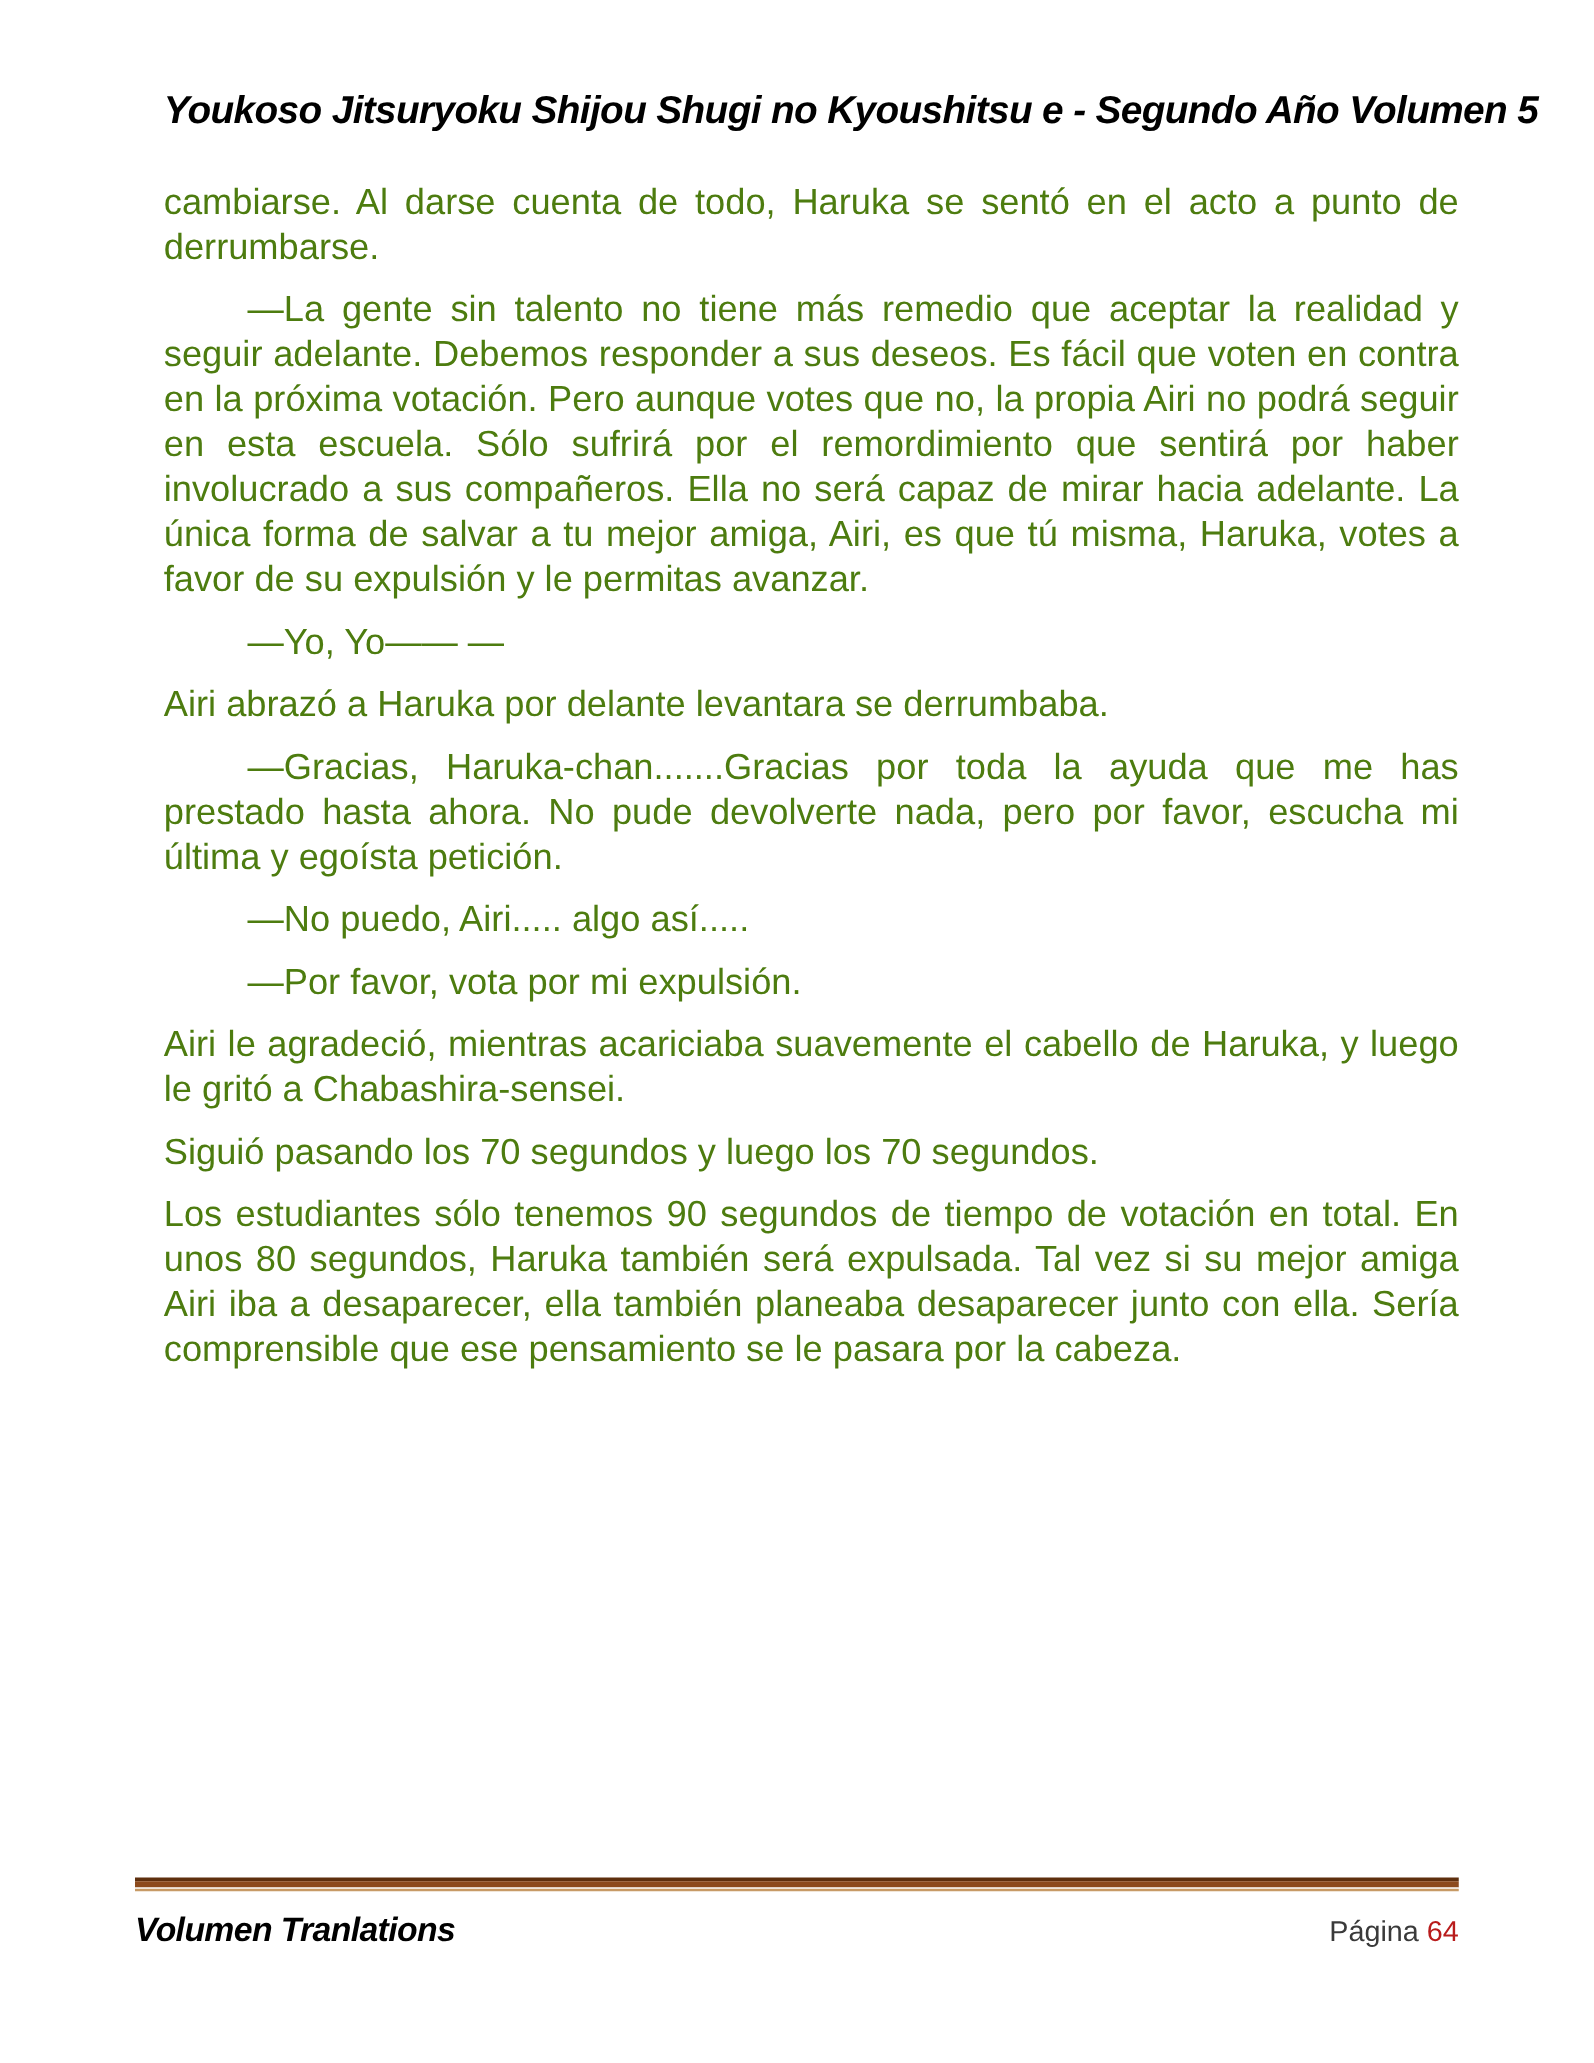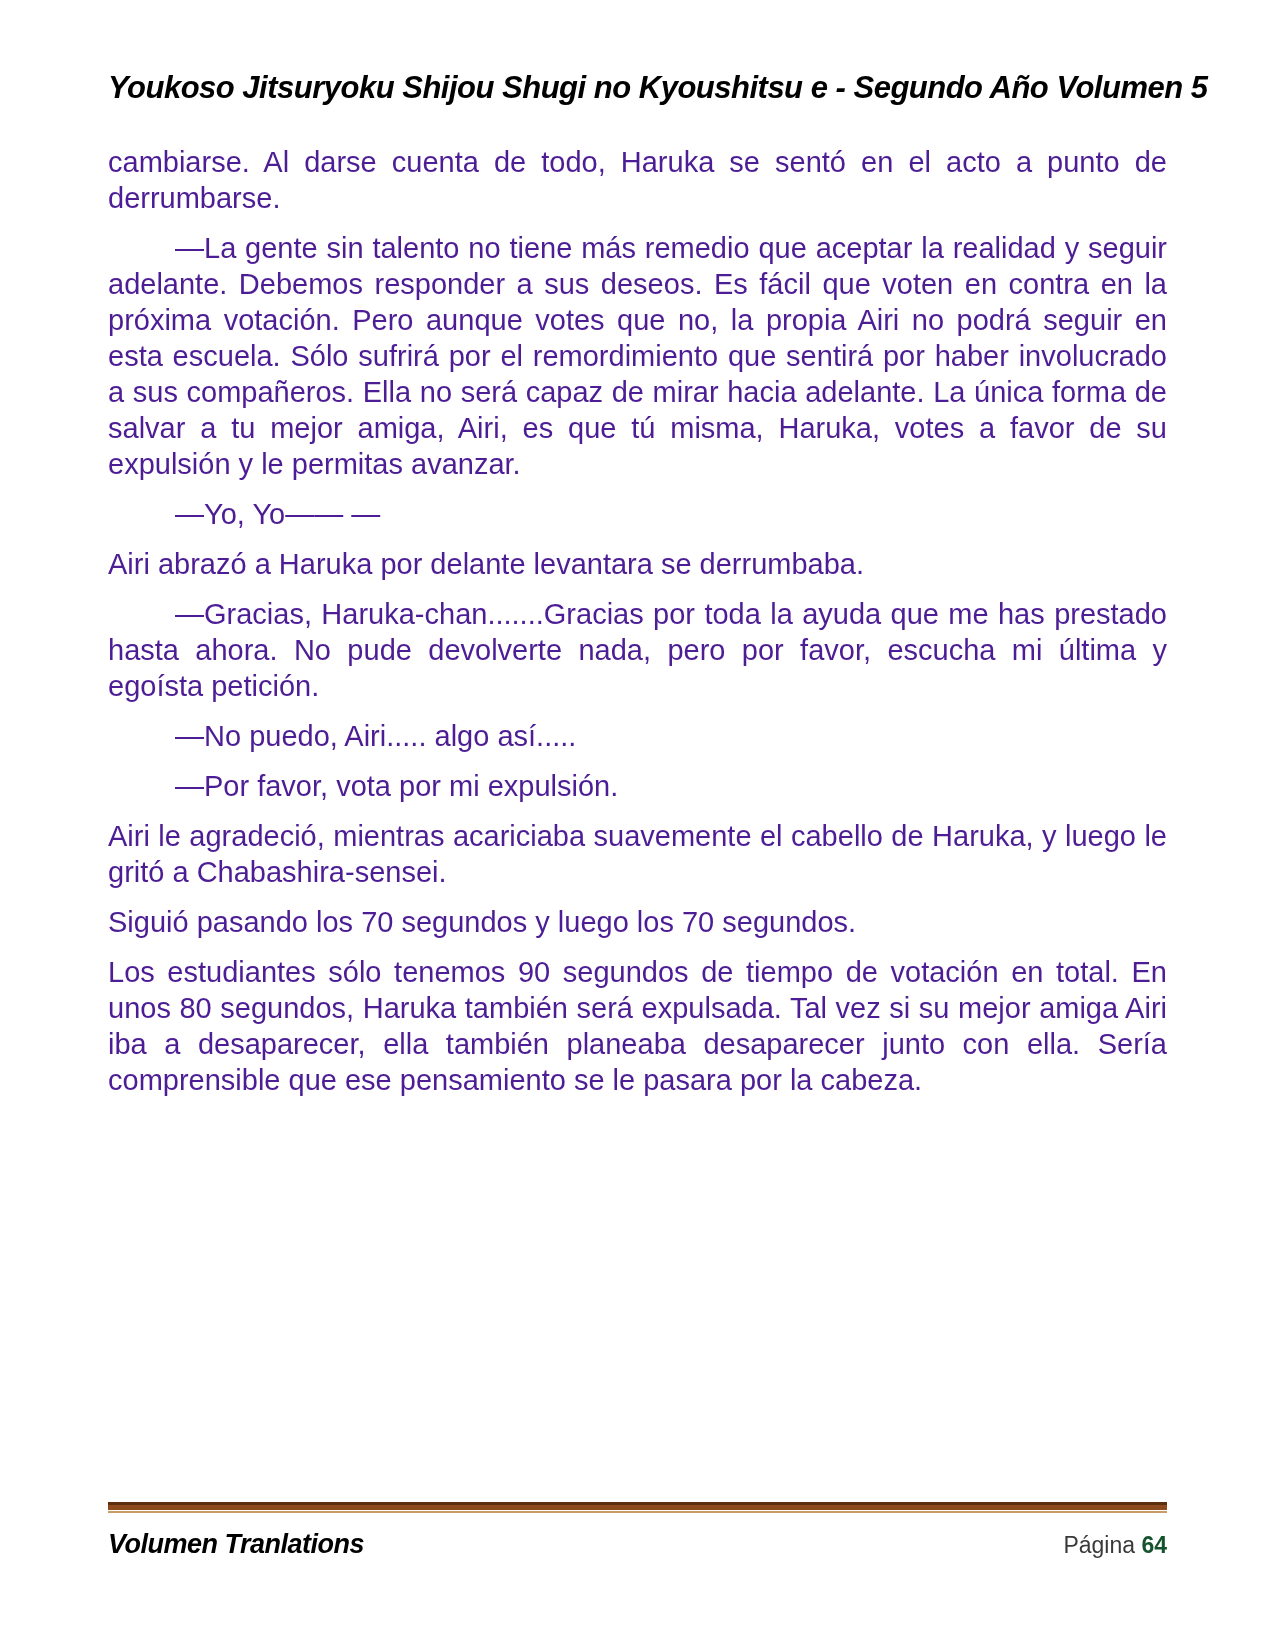--- a/index.html
+++ b/index.html
@@ -10,20 +10,21 @@
   }
   .page {
     position: relative;
     width: 1275px;
     height: 1650px;
     background: #ffffff;
     font-family: "Liberation Sans", "DejaVu Sans", sans-serif;
     color: #000000;
     overflow: hidden;
     box-sizing: border-box;
+    padding-left: 23px;
   }
   .header {
     padding: 70px 108px 0 108px;
   }
   .header-title {
     font-family: "Liberation Sans", "DejaVu Sans", sans-serif;
     font-weight: bold;
     font-style: italic;
     font-size: 31px;
     letter-spacing: -0.5px;
@@ -31,21 +32,21 @@
     white-space: nowrap;
   }
   .body-text {
     padding: 38px 108px 0 108px;
   }
   .body-text p {
     margin: 0 0 14px 0;
     font-size: 29px;
     line-height: 36px;
     text-align: justify;
-    color: #4c1d95;
+    color: #4d7c0f;
   }
   .body-text p.indent {
     text-indent: 67px;
   }
   .footer {
     position: absolute;
     left: 108px;
     right: 108px;
     top: 1502px;
   }
@@ -64,22 +65,21 @@
     font-style: italic;
     font-size: 27px;
     letter-spacing: -0.5px;
     color: #000000;
   }
   .footer-page {
     font-size: 23px;
     color: #3a3a3a;
   }
   .footer-page .page-number {
-    color: #14532d;
-    font-weight: bold;
+    color: #b91c1c;
   }
 </style>
 </head>
 <body>
 
 <div class="page">
 
   <div class="header">
     <div class="header-title">Youkoso Jitsuryoku Shijou Shugi no Kyoushitsu e - Segundo Año Volumen 5</div>
   </div>

